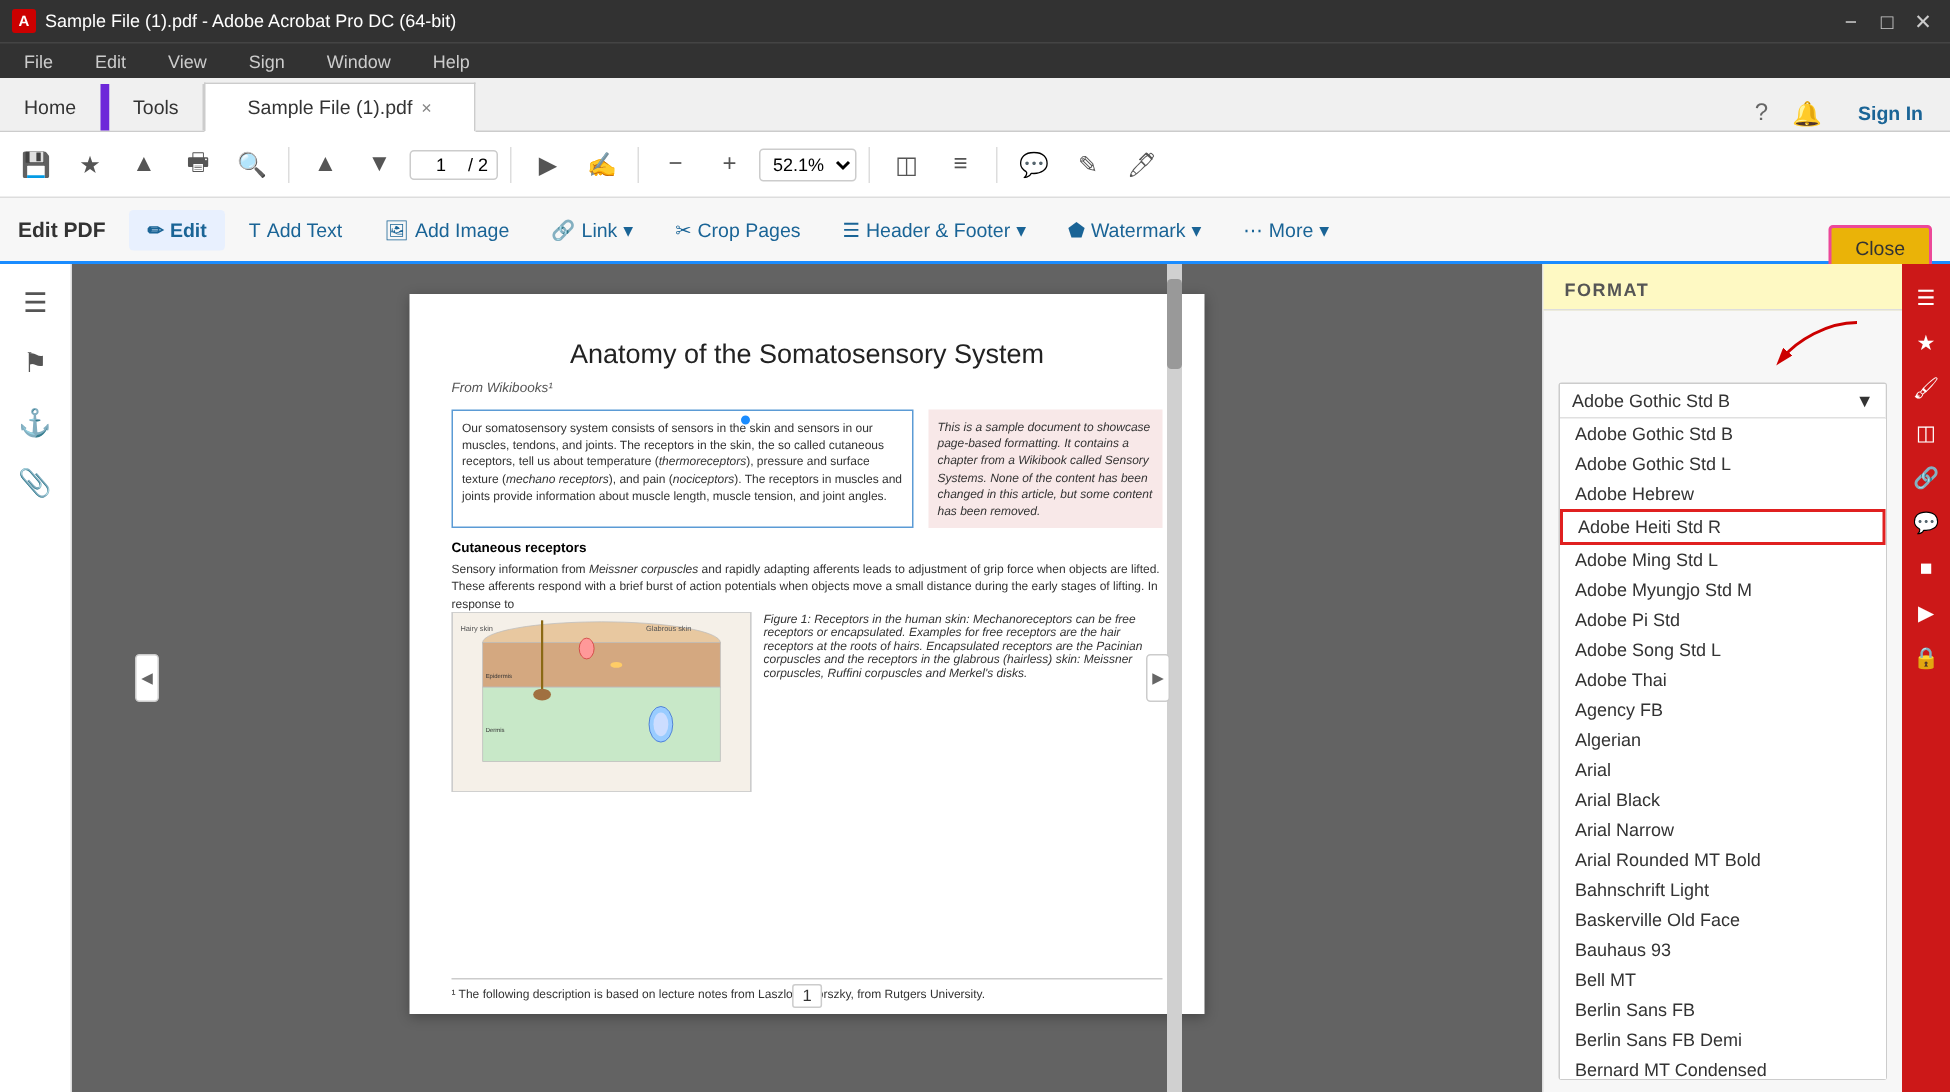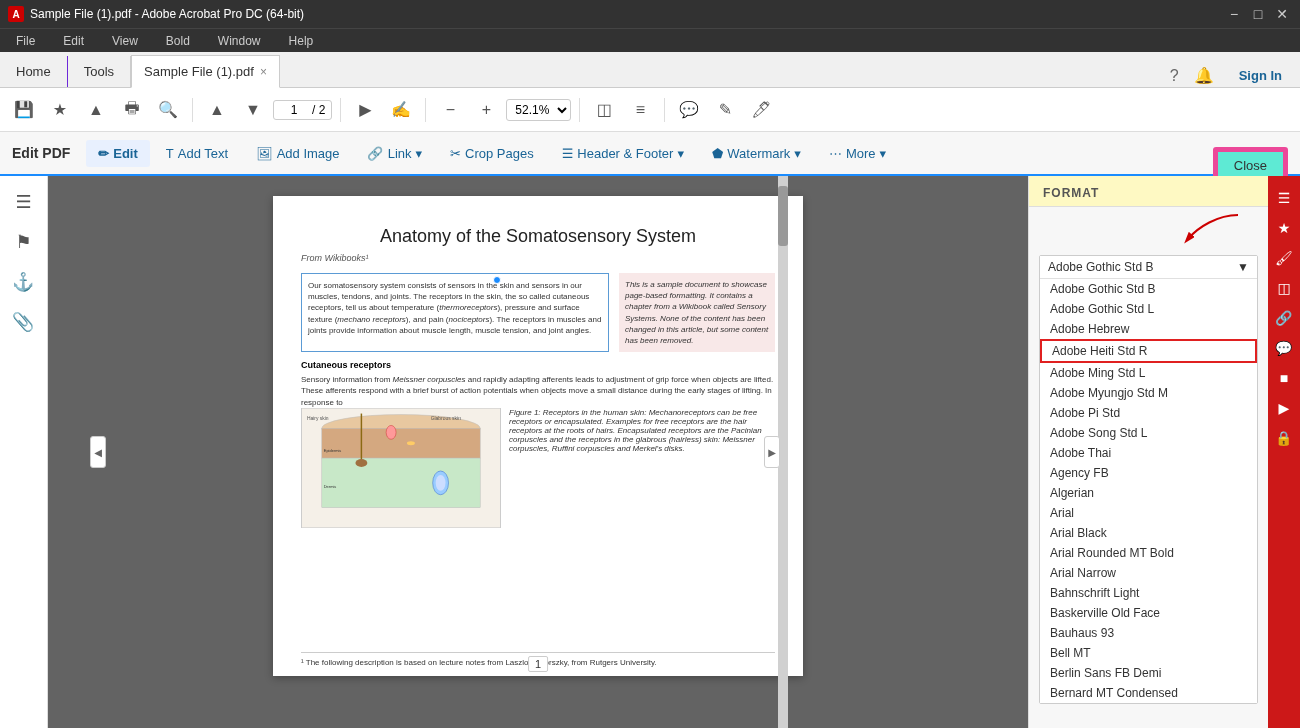--- a/index.html
+++ b/index.html
@@ -47,32 +47,32 @@
       align-items: flex-end;
       padding: 0 0 0 0;
       border-bottom: 1px solid #ccc;
     }
     .tab-home {
       padding: 8px 16px;
       background: #f0f0f0;
       color: #333;
       cursor: pointer;
       font-size: 13px;
-      border-right: 1px solid #6d28d9;
+      border-right: 6px solid #6d28d9;
     }
     .tab-tools {
       padding: 8px 16px;
       background: #f0f0f0;
       color: #333;
       cursor: pointer;
       font-size: 13px;
       border-right: 1px solid #ccc;
     }
     .tab-active {
-      padding: 8px 12px;
+      padding: 8px 28px;
       background: #fff;
       color: #333;
       cursor: pointer;
       font-size: 13px;
       border: 1px solid #ccc;
       border-bottom: 1px solid #fff;
       display: flex;
       align-items: center;
       gap: 6px;
       margin-bottom: -1px;
@@ -168,22 +168,22 @@
       border: none;
       cursor: pointer;
       font-size: 13px;
       color: #1a6496;
       border-radius: 3px;
       font-weight: bold;
     }
     .close-btn {
       margin-left: auto;
       padding: 6px 16px;
-      background: #5eead4;
-      border: 5px solid #ec4899;
+      background: #eab308;
+      border: 2px solid #ec4899;
       border-radius: 3px;
       cursor: pointer;
       font-size: 13px;
       color: #333;
       margin-top: 25px;
     }
 
     
     .main-content {
       display: flex;
@@ -449,21 +449,21 @@
     <button class="title-bar-btn">−</button>
     <button class="title-bar-btn">□</button>
     <button class="title-bar-btn">✕</button>
   </div>
 </div>
 
 <div class="menu-bar">
   <span class="menu-item">File</span>
   <span class="menu-item">Edit</span>
   <span class="menu-item">View</span>
-  <span class="menu-item">Bold</span>
+  <span class="menu-item">Sign</span>
   <span class="menu-item">Window</span>
   <span class="menu-item">Help</span>
 </div>
 
 <div class="tab-bar">
   <div class="tab-home">Home</div>
   <div class="tab-tools">Tools</div>
   <div class="tab-active">
     <span>Sample File (1).pdf</span>
     <span class="tab-close">×</span>
@@ -660,26 +660,27 @@
           <div class="font-item-selected">Adobe Heiti Std R</div>
           <div class="font-item">Adobe Ming Std L</div>
           <div class="font-item">Adobe Myungjo Std M</div>
           <div class="font-item">Adobe Pi Std</div>
           <div class="font-item">Adobe Song Std L</div>
           <div class="font-item">Adobe Thai</div>
           <div class="font-item">Agency FB</div>
           <div class="font-item">Algerian</div>
           <div class="font-item">Arial</div>
           <div class="font-item">Arial Black</div>
+          <div class="font-item">Arial Narrow</div>
           <div class="font-item">Arial Rounded MT Bold</div>
-          <div class="font-item">Arial Narrow</div>
           <div class="font-item">Bahnschrift Light</div>
           <div class="font-item">Baskerville Old Face</div>
           <div class="font-item">Bauhaus 93</div>
           <div class="font-item">Bell MT</div>
+          <div class="font-item">Berlin Sans FB</div>
           <div class="font-item">Berlin Sans FB Demi</div>
           <div class="font-item">Bernard MT Condensed</div>
 
         </div>
       </div>
     </div>
   </div>
 
   <div class="right-sidebar">
     <div class="rs-btn">☰</div>

